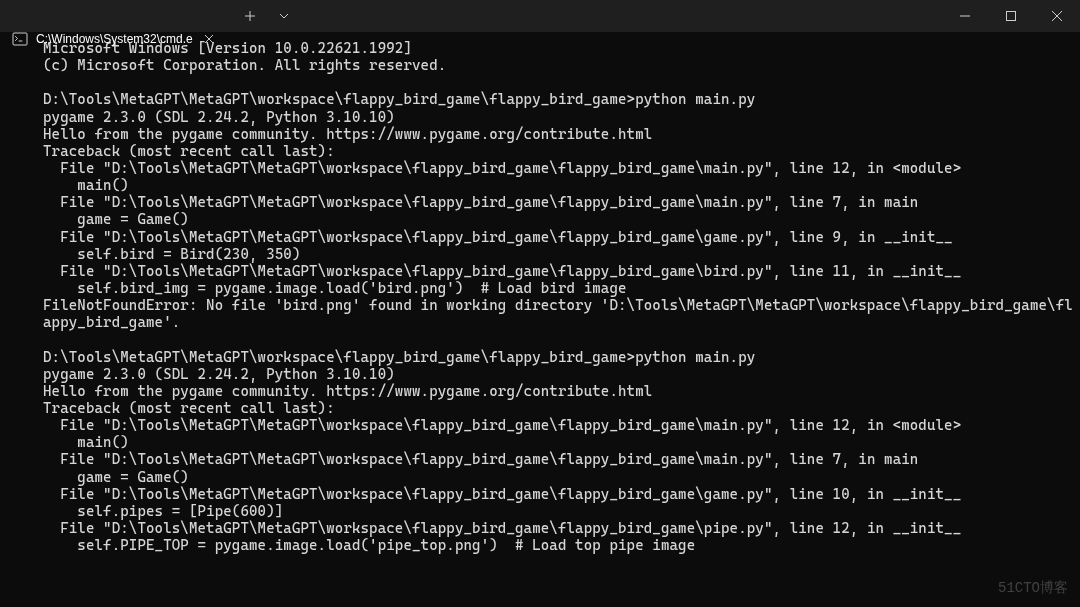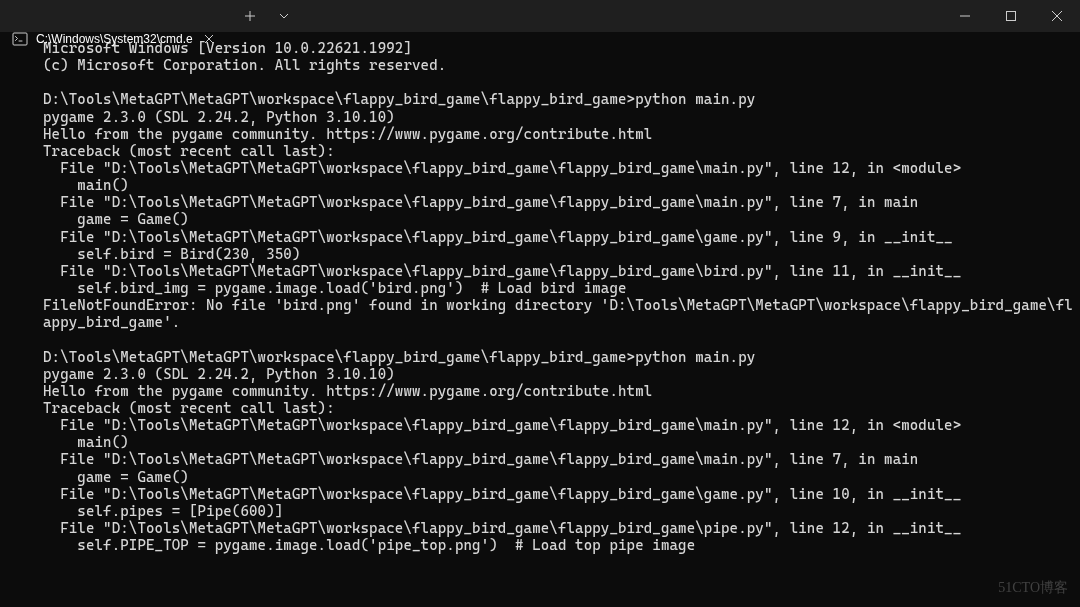--- a/index.html
+++ b/index.html
@@ -101,21 +101,21 @@
       font-weight: 500;
       color: #d6d6d6;
       margin-left: 41px;
     }
     .watermark {
       position: absolute;
       bottom: 10px;
       right: 12px;
       color: rgba(200,200,200,0.28);
       font-size: 14px;
-      font-family: Liberation Serif, serif;
+      font-family: Liberation Mono, monospace;
       pointer-events: none;
     }
     svg { display: block; }
   </style>
 </head>
 <body>
 
 <div class="titlebar">
   <div class="tab">
     <span class="tab-icon">

